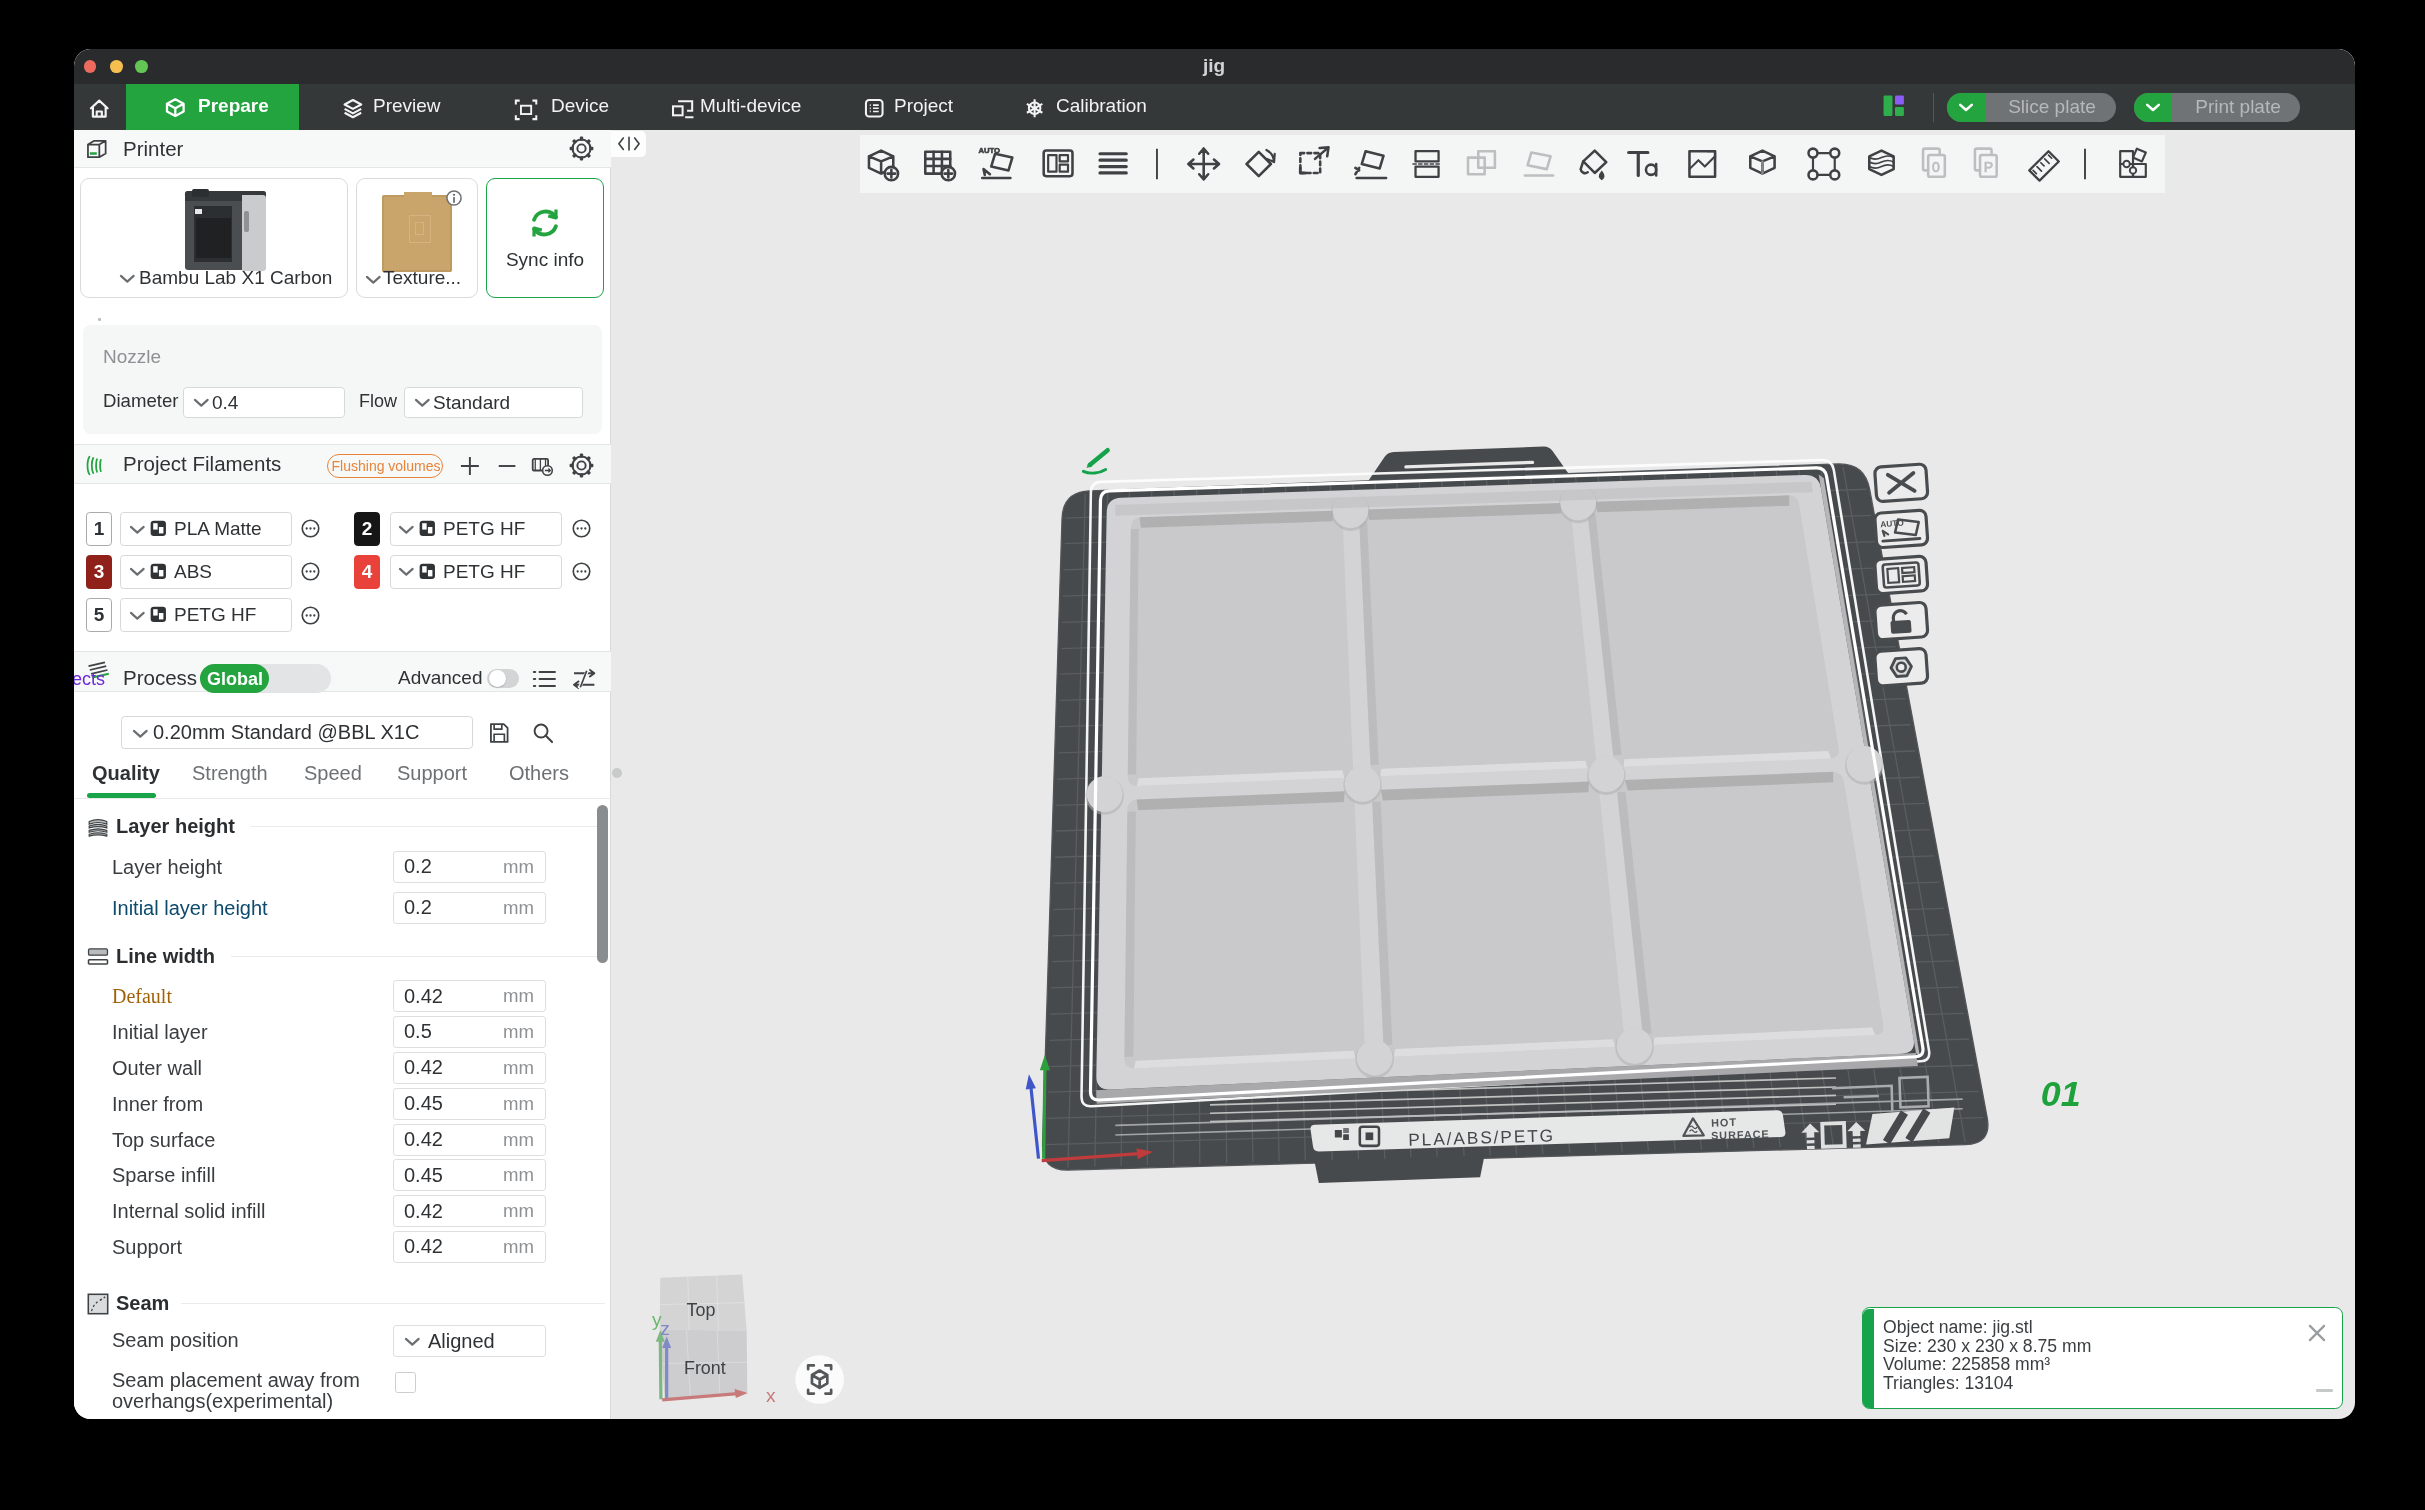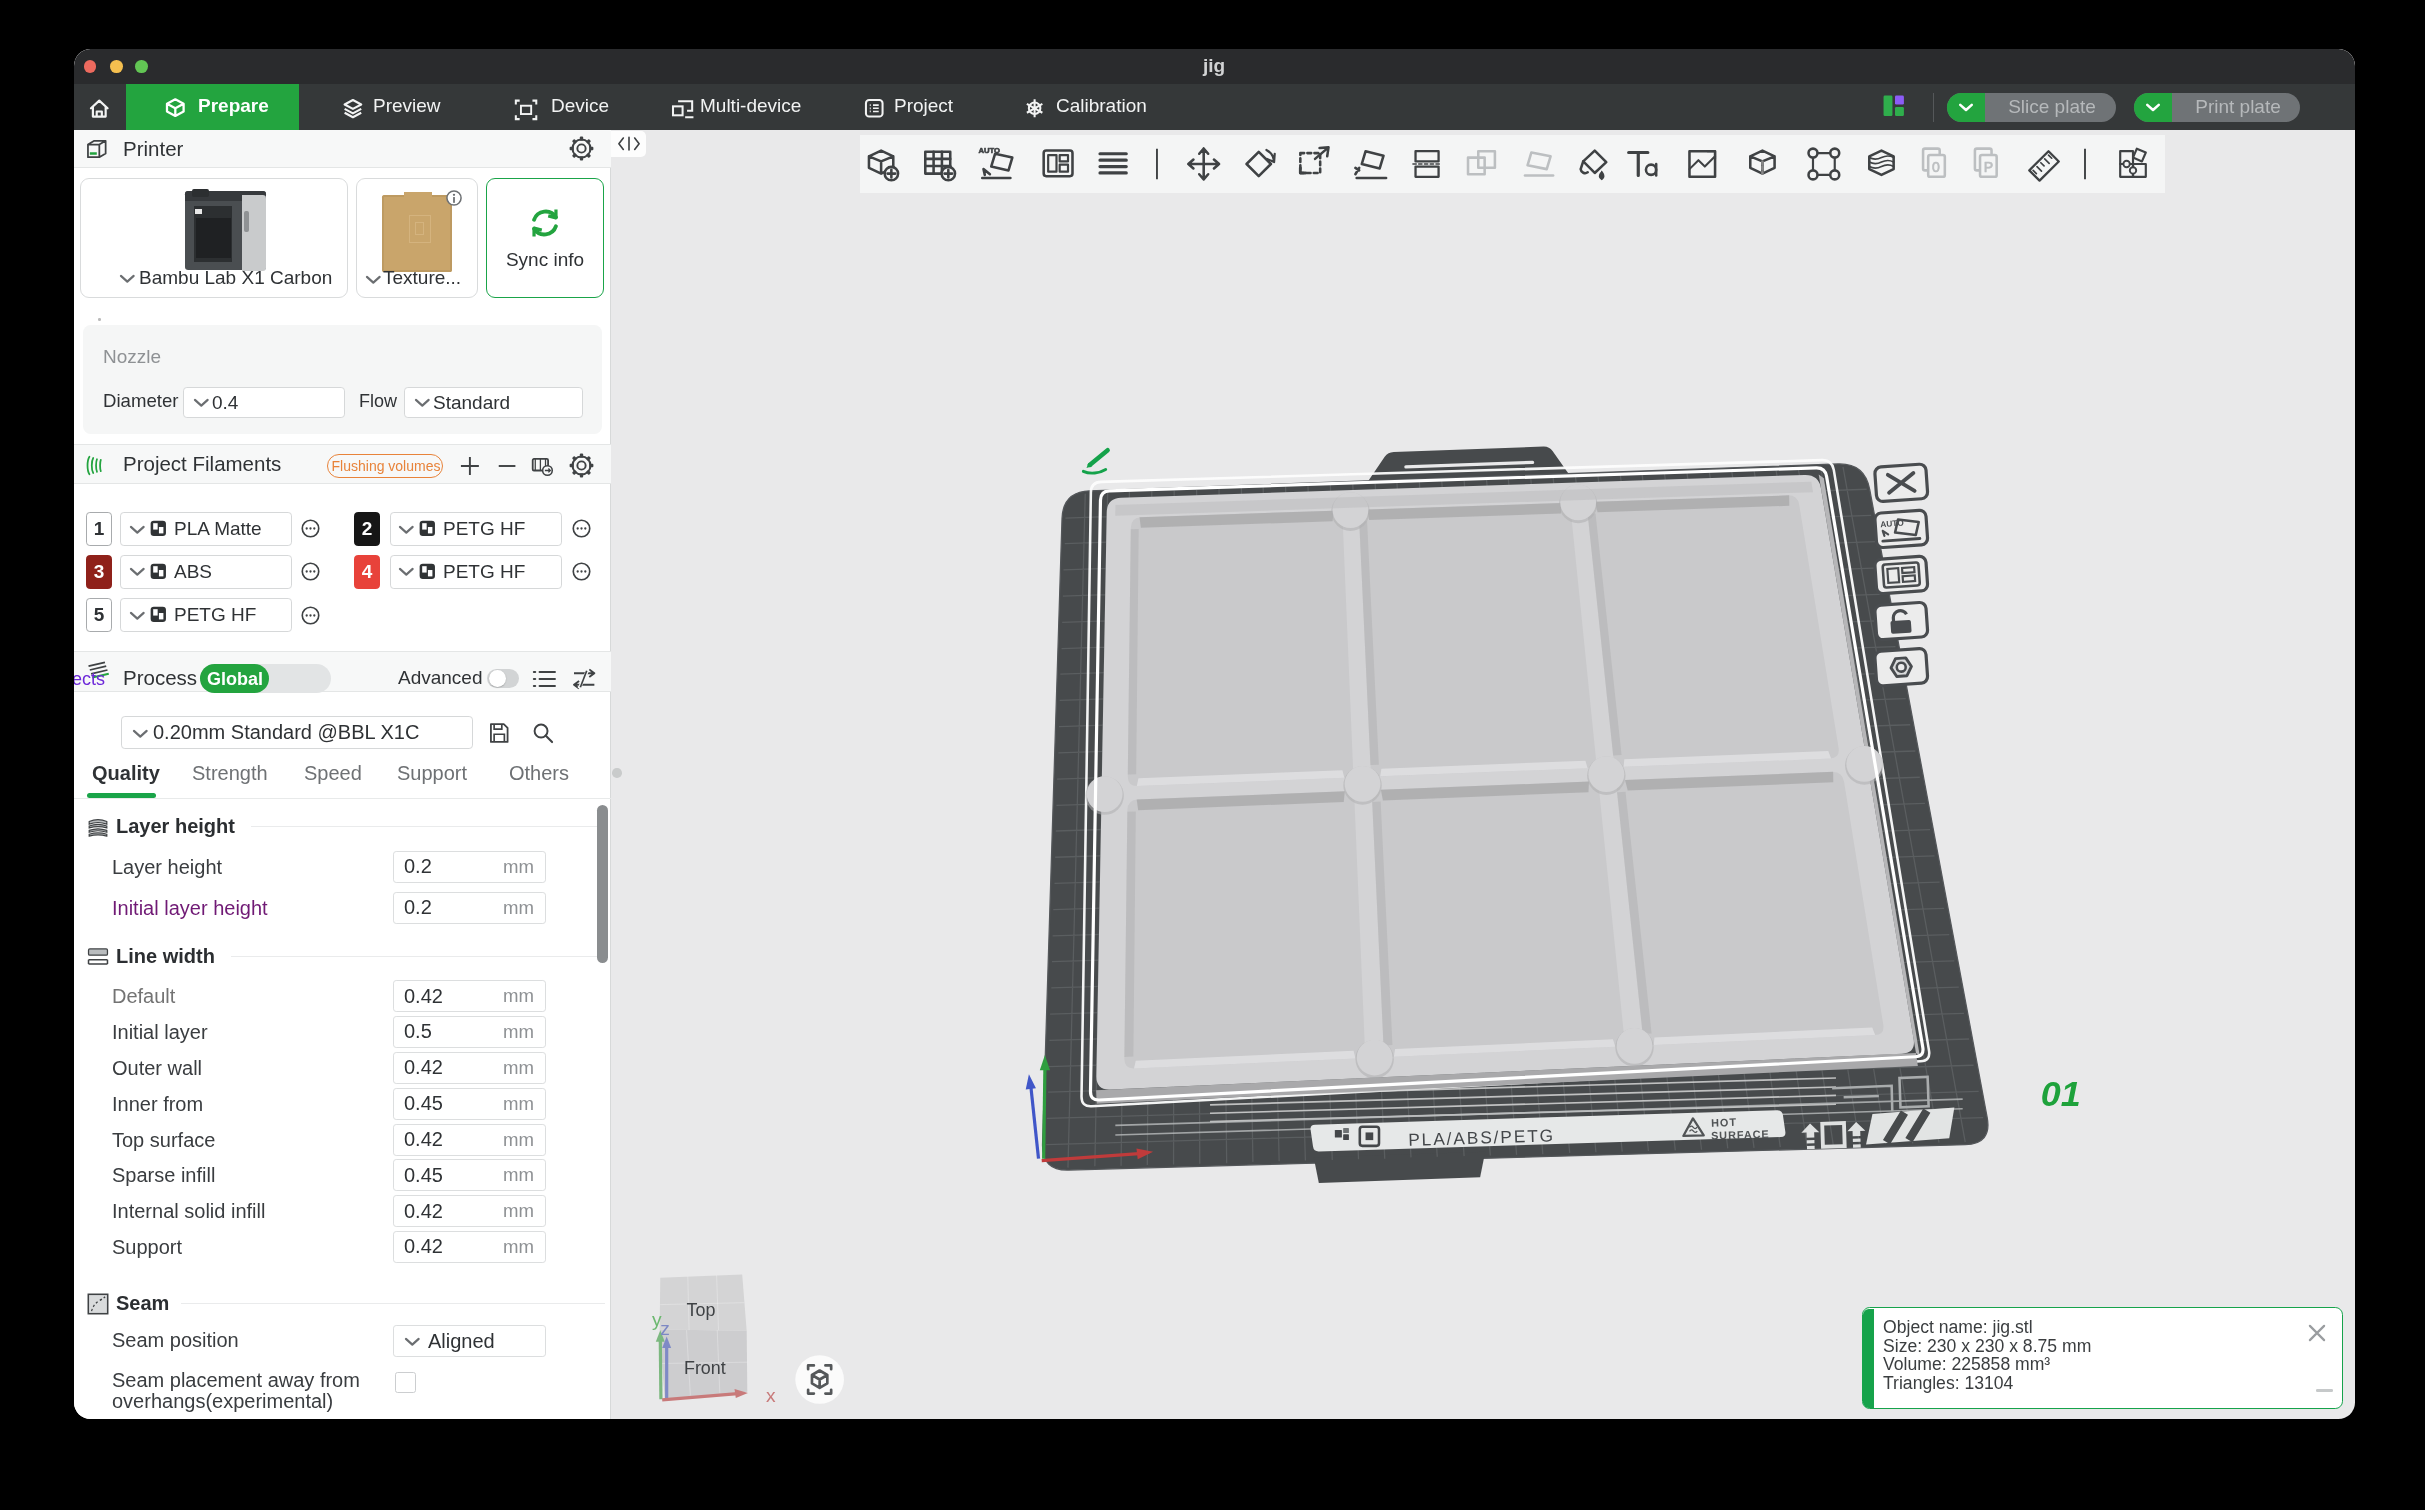--- a/index.html
+++ b/index.html
@@ -287,31 +287,31 @@
     <div class="abs" style="left:0px;top:749px;width:537px;height:1.3px;background:#e8eaea;"></div>
     <svg class="abs" style="left:11.5px;top:768px" width="24" height="20.5" viewBox="0 0 38 32">
       <path d="M5 7 Q19 1 33 7 L33 11 Q19 6 5 11 Z M5 14 Q19 9 33 14 L33 17 Q19 13 5 17 Z M5 21 Q19 16 33 21 L33 24 Q19 19 5 24 Z M5 27 Q19 23 33 27 L33 30 Q19 26 5 30 Z" fill="#b9bcbe" stroke="#3f4244" stroke-width="1.8"></path>
     </svg>
     <div class="tx" style="left:42px;top:767px;height:20.5px;line-height:20.5px;font-size:20px;color:#2b2e31;font-weight:700;">Layer height</div>
     <div class="abs" style="left:177px;top:777px;width:354px;height:1.3px;background:#eaebec;"></div>
     <div class="tx" style="left:38px;top:809px;height:19px;line-height:19px;font-size:20px;color:#3a3d40;font-weight:400;">Layer height</div>
     <div class="abs" style="left:319px;top:802px;width:153px;height:32px;background:#fff;border:1.3px solid #dcdedf;border-radius:3.2px;"></div>
     <div class="tx" style="left:330px;top:808px;height:19px;line-height:19px;font-size:20px;color:#2f3235;font-weight:400;">0.2</div>
     <div class="tx" style="left:419px;top:809px;width:41px;text-align:right;height:18px;line-height:18px;font-size:18.6px;color:#8e9194;">mm</div>
-    <div class="tx" style="left:38px;top:850px;height:19px;line-height:19px;font-size:20px;color:#701a75;font-weight:400;">Initial layer height</div>
+    <div class="tx" style="left:38px;top:850px;height:19px;line-height:19px;font-size:20px;color:#0c4a6e;font-weight:400;">Initial layer height</div>
     <div class="abs" style="left:319px;top:843px;width:153px;height:32px;background:#fff;border:1.3px solid #dcdedf;border-radius:3.2px;"></div>
     <div class="tx" style="left:330px;top:849px;height:19px;line-height:19px;font-size:20px;color:#2f3235;font-weight:400;">0.2</div>
     <div class="tx" style="left:419px;top:850px;width:41px;text-align:right;height:18px;line-height:18px;font-size:18.6px;color:#8e9194;">mm</div>
     <svg class="abs" style="left:11.5px;top:898px" width="24" height="19" viewBox="0 0 38 30">
       <rect x="4" y="3" width="30" height="10" rx="2" fill="#b9bcbe" stroke="#3f4244" stroke-width="2"></rect>
       <path d="M4 20 h30 M4 27 h30 M4 20 v7 M34 20 v7" fill="none" stroke="#3f4244" stroke-width="2.4"></path>
     </svg>
     <div class="tx" style="left:42px;top:897px;height:20.5px;line-height:20.5px;font-size:20px;color:#2b2e31;font-weight:700;">Line width</div>
     <div class="abs" style="left:157px;top:907px;width:374px;height:1.3px;background:#eaebec;"></div>
-    <div class="tx" style="left:38px;top:938px;height:19px;line-height:19px;font-size:20px;color:#737373;font-weight:400;">Default</div>
+    <div class="tx" style="left:38px;top:938px;height:19px;line-height:19px;font-size:20px;color:#a16207;font-weight:400;font-family:Liberation Serif, serif;">Default</div>
     <div class="abs" style="left:319px;top:931px;width:153px;height:32px;background:#fff;border:1.3px solid #dcdedf;border-radius:3.2px;"></div>
     <div class="tx" style="left:330px;top:938px;height:19px;line-height:19px;font-size:20px;color:#2f3235;font-weight:400;">0.42</div>
     <div class="tx" style="left:419px;top:938px;width:41px;text-align:right;height:18px;line-height:18px;font-size:18.6px;color:#8e9194;">mm</div>
     <div class="tx" style="left:38px;top:974px;height:19px;line-height:19px;font-size:20px;color:#3a3d40;font-weight:400;">Initial layer</div>
     <div class="abs" style="left:319px;top:967px;width:153px;height:32px;background:#fff;border:1.3px solid #dcdedf;border-radius:3.2px;"></div>
     <div class="tx" style="left:330px;top:973px;height:19px;line-height:19px;font-size:20px;color:#2f3235;font-weight:400;">0.5</div>
     <div class="tx" style="left:419px;top:974px;width:41px;text-align:right;height:18px;line-height:18px;font-size:18.6px;color:#8e9194;">mm</div>
     <div class="tx" style="left:38px;top:1010px;height:19px;line-height:19px;font-size:20px;color:#3a3d40;font-weight:400;">Outer wall</div>
     <div class="abs" style="left:319px;top:1003px;width:153px;height:32px;background:#fff;border:1.3px solid #dcdedf;border-radius:3.2px;"></div>
     <div class="tx" style="left:330px;top:1009px;height:19px;line-height:19px;font-size:20px;color:#2f3235;font-weight:400;">0.42</div>

